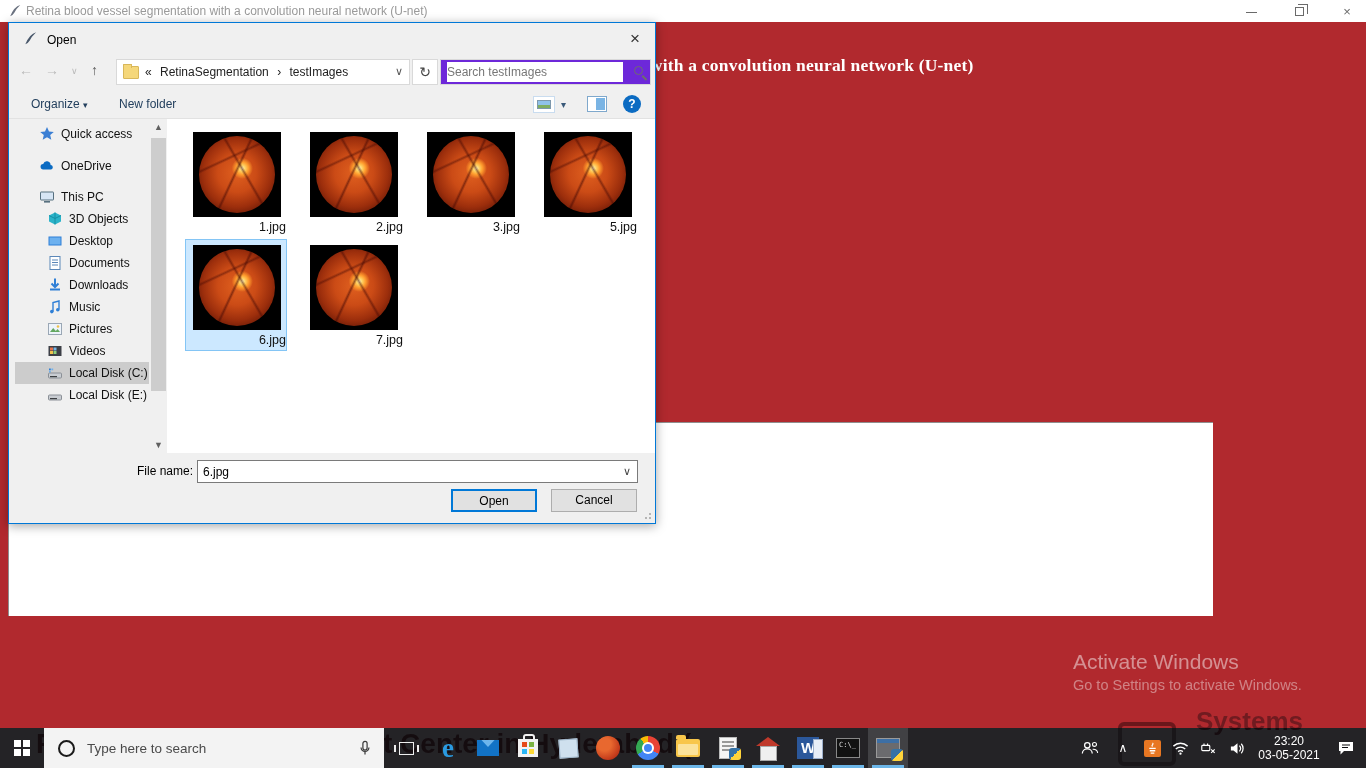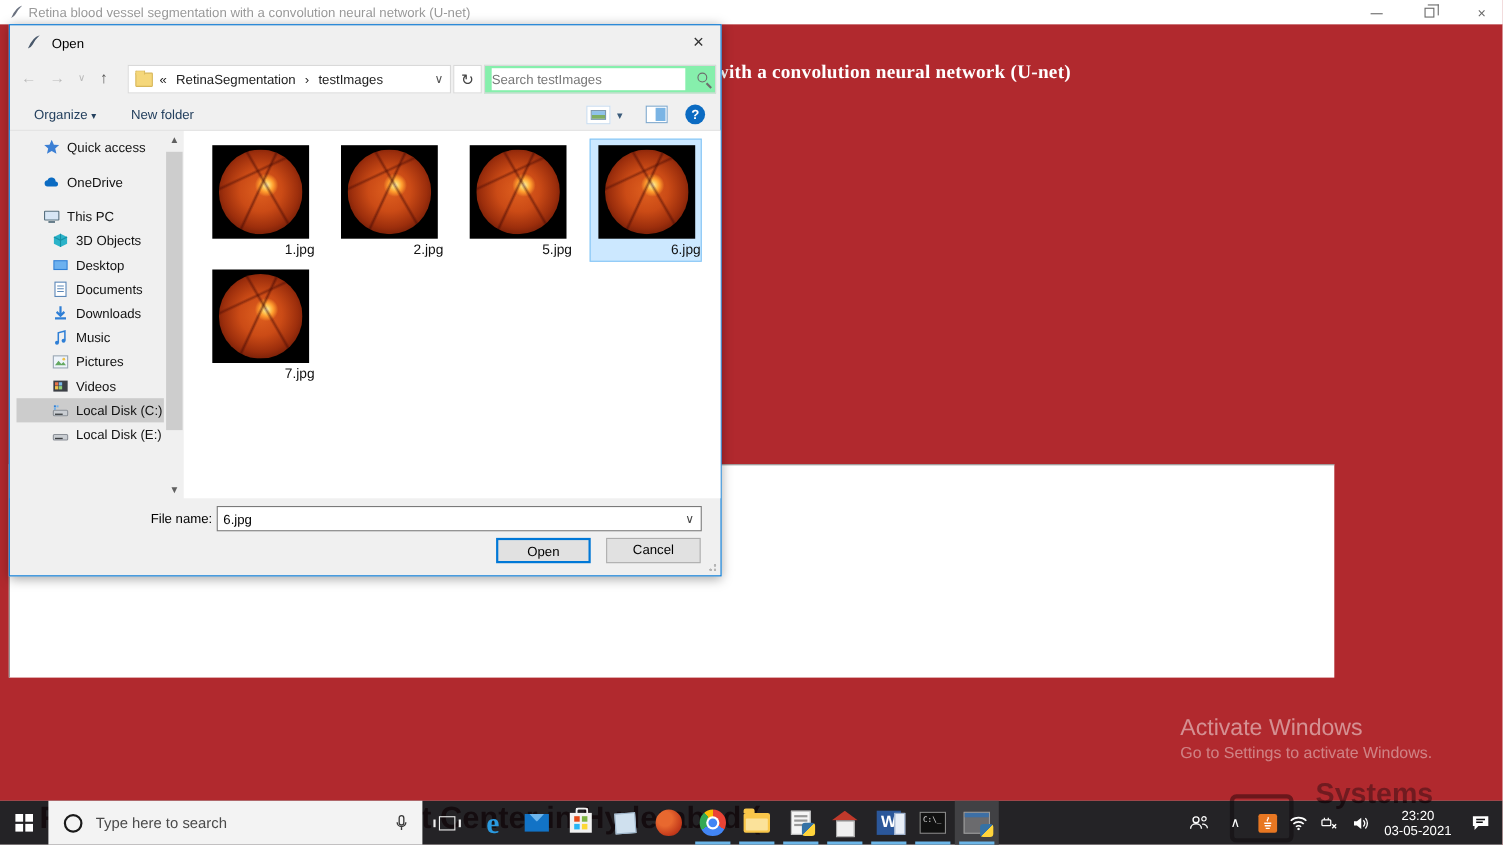--- a/index.html
+++ b/index.html
@@ -43,21 +43,21 @@
   #nav-row { position:absolute; left:0; top:36px; width:100%; height:26px; }
   .navgl { position:absolute; top:3px; font-size:14px; color:#b9b9b9; }
   .navgl.en { color:#5a5a5a; }
   #addr-box { position:absolute; left:107px; top:0; width:294px; height:26px; background:#fff; border:1px solid #d9d9d9; }
   .folder-ic { position:absolute; left:6px; top:6px; width:16px; height:13px; background:#f5d77a; border:1px solid #d8b75a; border-radius:1px; }
   .folder-ic::before { content:""; position:absolute; left:-1px; top:-3px; width:7px; height:3px; background:#f5d77a; border:1px solid #d8b75a; border-bottom:none; border-radius:1px 1px 0 0; }
   #addr-text { position:absolute; left:28px; top:5px; white-space:nowrap; color:#222; }
   #addr-text span { margin-right:5px; }
   #addr-caret { position:absolute; right:6px; top:5px; color:#555; font-size:11px; }
   #refresh-btn { position:absolute; left:403px; top:0; width:26px; height:26px; border:1px solid #d9d9d9; background:#fff; text-align:center; line-height:24px; font-size:14px; color:#444; }
-  #search-box { position:absolute; left:431px; top:0; width:211px; height:26px; background:#86efac; border:1px solid #d9d9d9; }
+  #search-box { position:absolute; left:431px; top:0; width:211px; height:26px; background:#6d28d9; border:1px solid #d9d9d9; }
   #search-box input { position:absolute; left:6px; top:2px; width:176px; height:20px; border:none; outline:none; font-size:12px; color:#333; font-family:"Liberation Sans",sans-serif; }
   #search-box input::placeholder { color:#777; }
   .mag-ic { position:absolute; right:7px; top:6px; width:9px; height:9px; border:1.6px solid #6d6d6d; border-radius:50%; }
   .mag-ic::after { content:""; position:absolute; left:8px; top:8px; width:6px; height:1.6px; background:#6d6d6d; transform:rotate(45deg); transform-origin:0 0; }
 
   #cmd-row { position:absolute; left:0; top:70px; width:100%; height:25px; }
   .cmd-item { position:absolute; top:4px; color:#24405e; }
   #organize { left:22px; } #newfolder { left:110px; }
   .caret-sm { font-size:9px; color:#24405e; }
   #view-thumb-btn { position:absolute; left:524px; top:3px; width:22px; height:17px; border:1px solid #c9dcef; background:#fff; }
@@ -343,20 +343,24 @@
           <div class="tile">
             <div class="thumb"></div>
             <div class="fname">1.jpg</div>
           </div>
           <div class="tile">
             <div class="thumb"></div>
             <div class="fname">2.jpg</div>
           </div>
           <div class="tile">
             <div class="thumb"></div>
+            <div class="fname">3.jpg</div>
+          </div>
+          <div class="tile">
+            <div class="thumb"></div>
             <div class="fname">5.jpg</div>
           </div>
           <div class="tile sel">
             <div class="thumb"></div>
             <div class="fname">6.jpg</div>
           </div>
           <div class="tile">
             <div class="thumb"></div>
             <div class="fname">7.jpg</div>
           </div>

